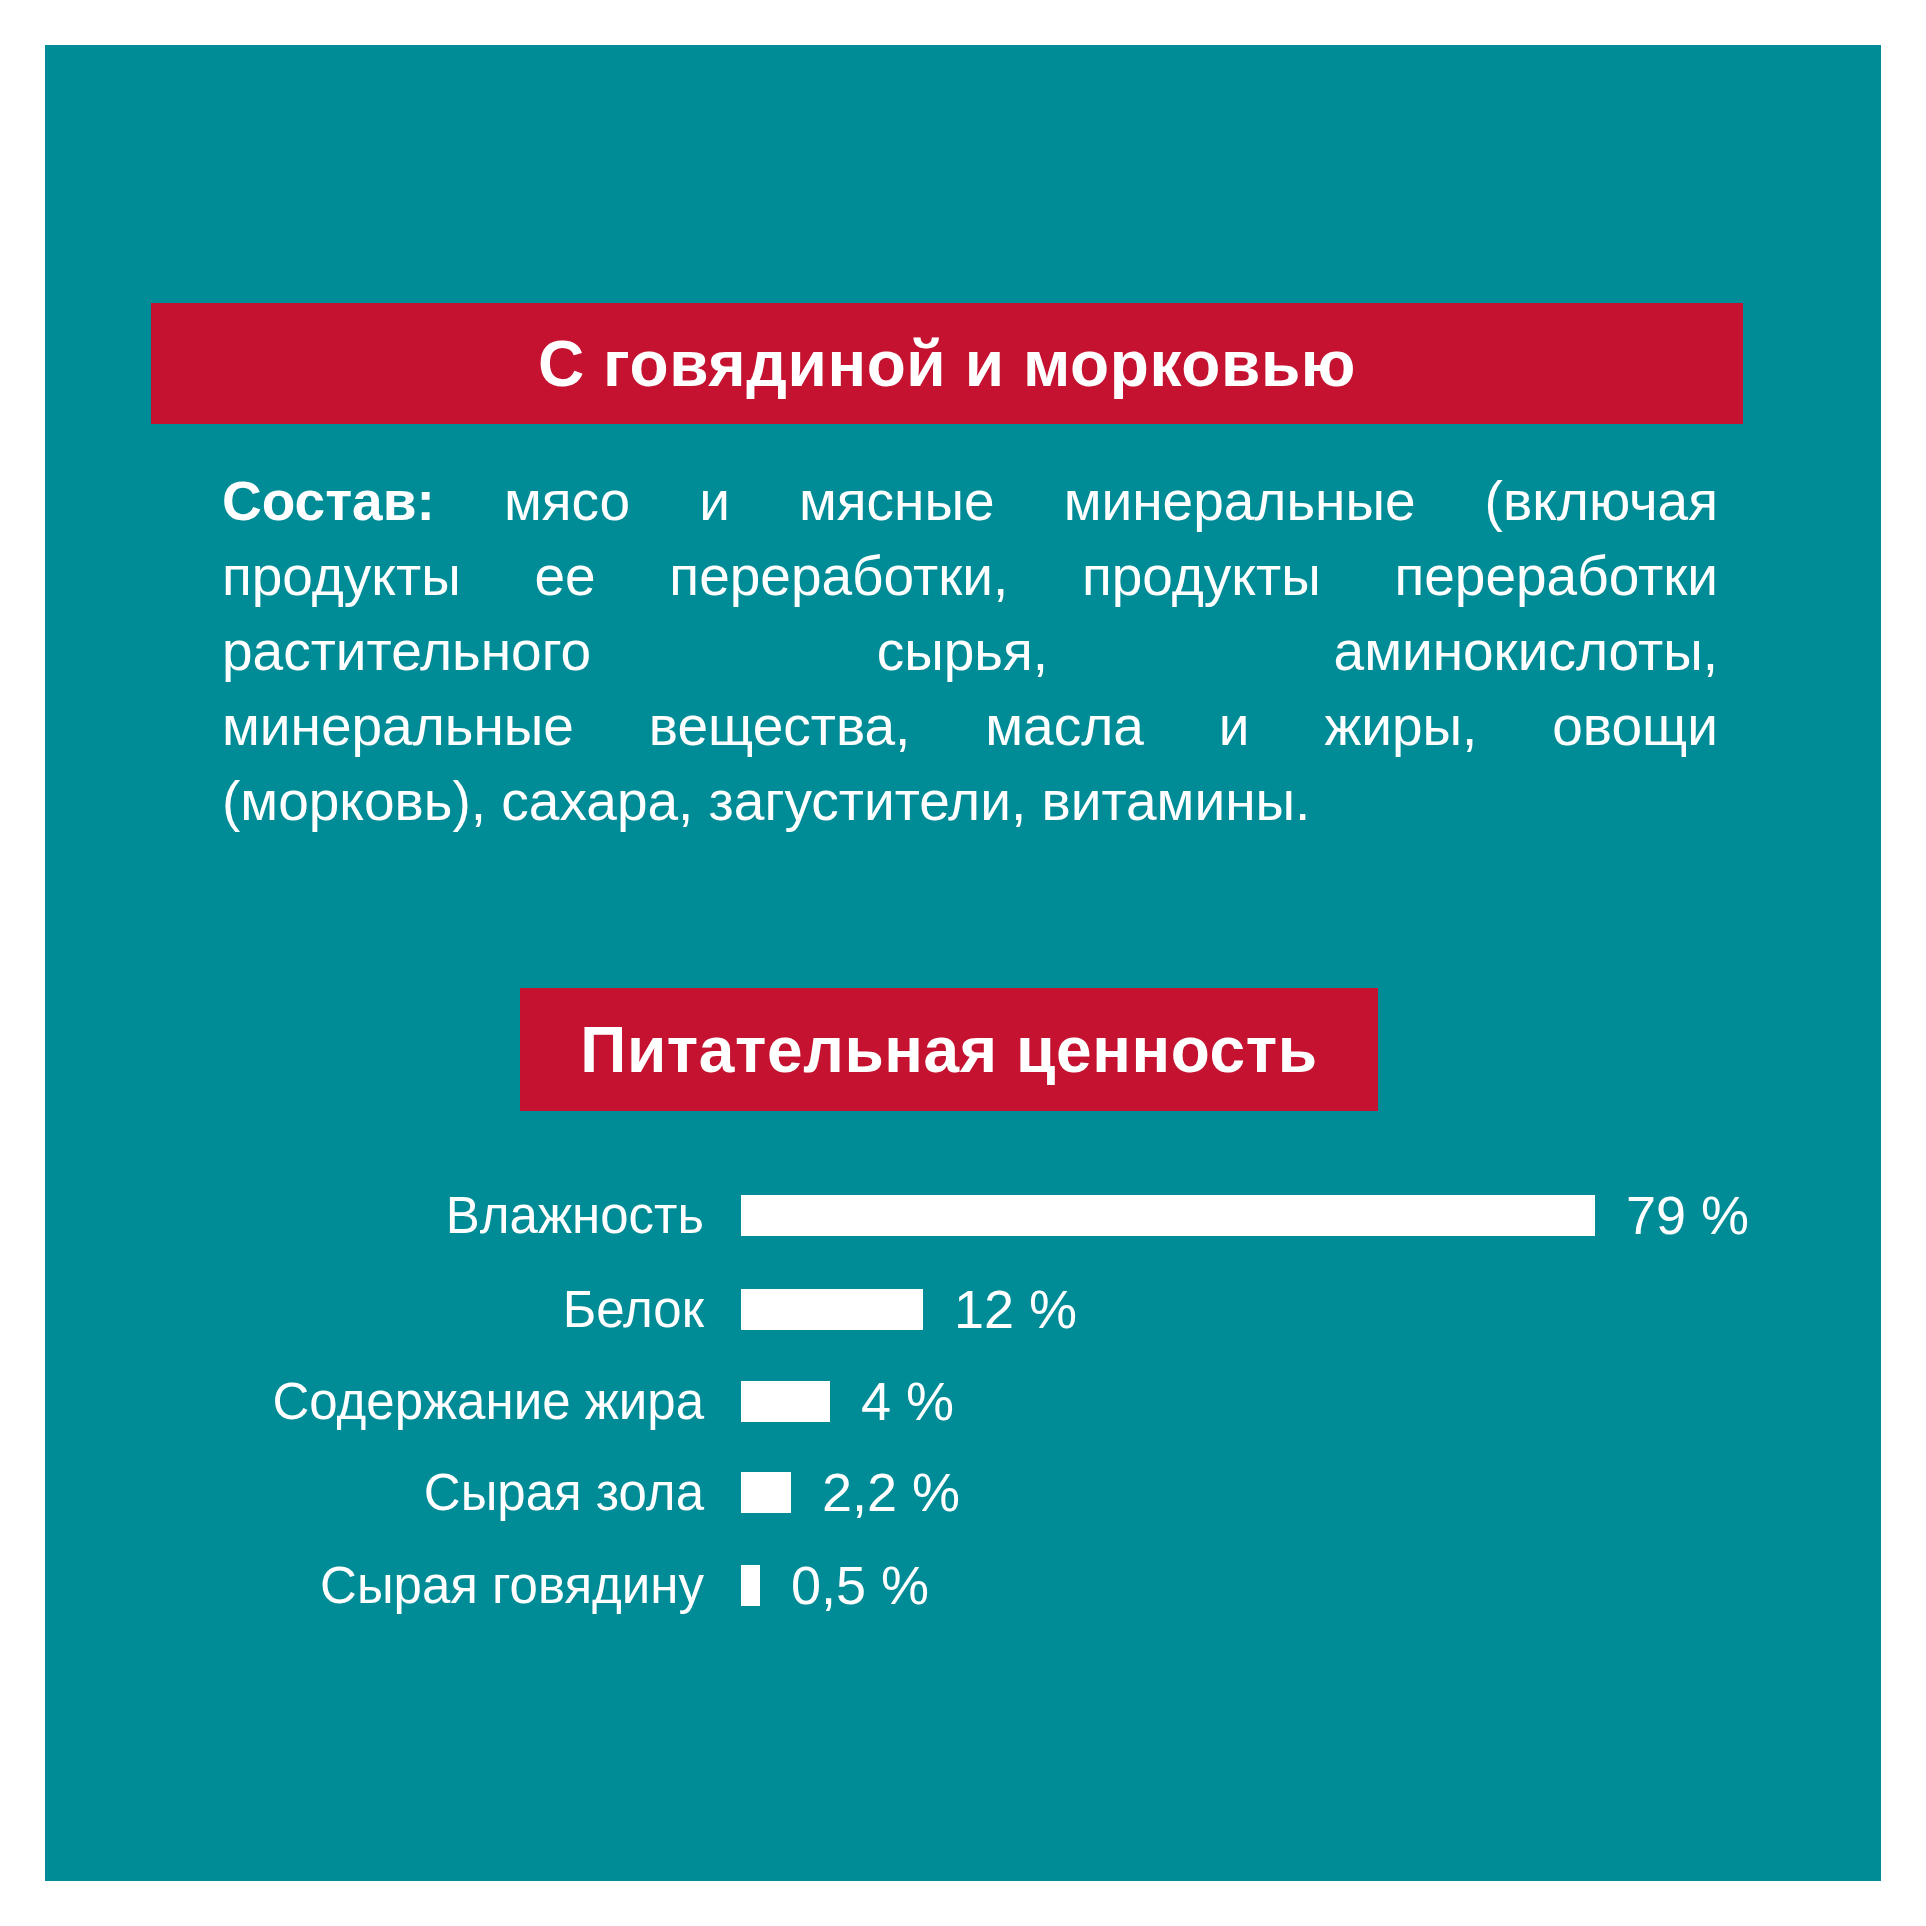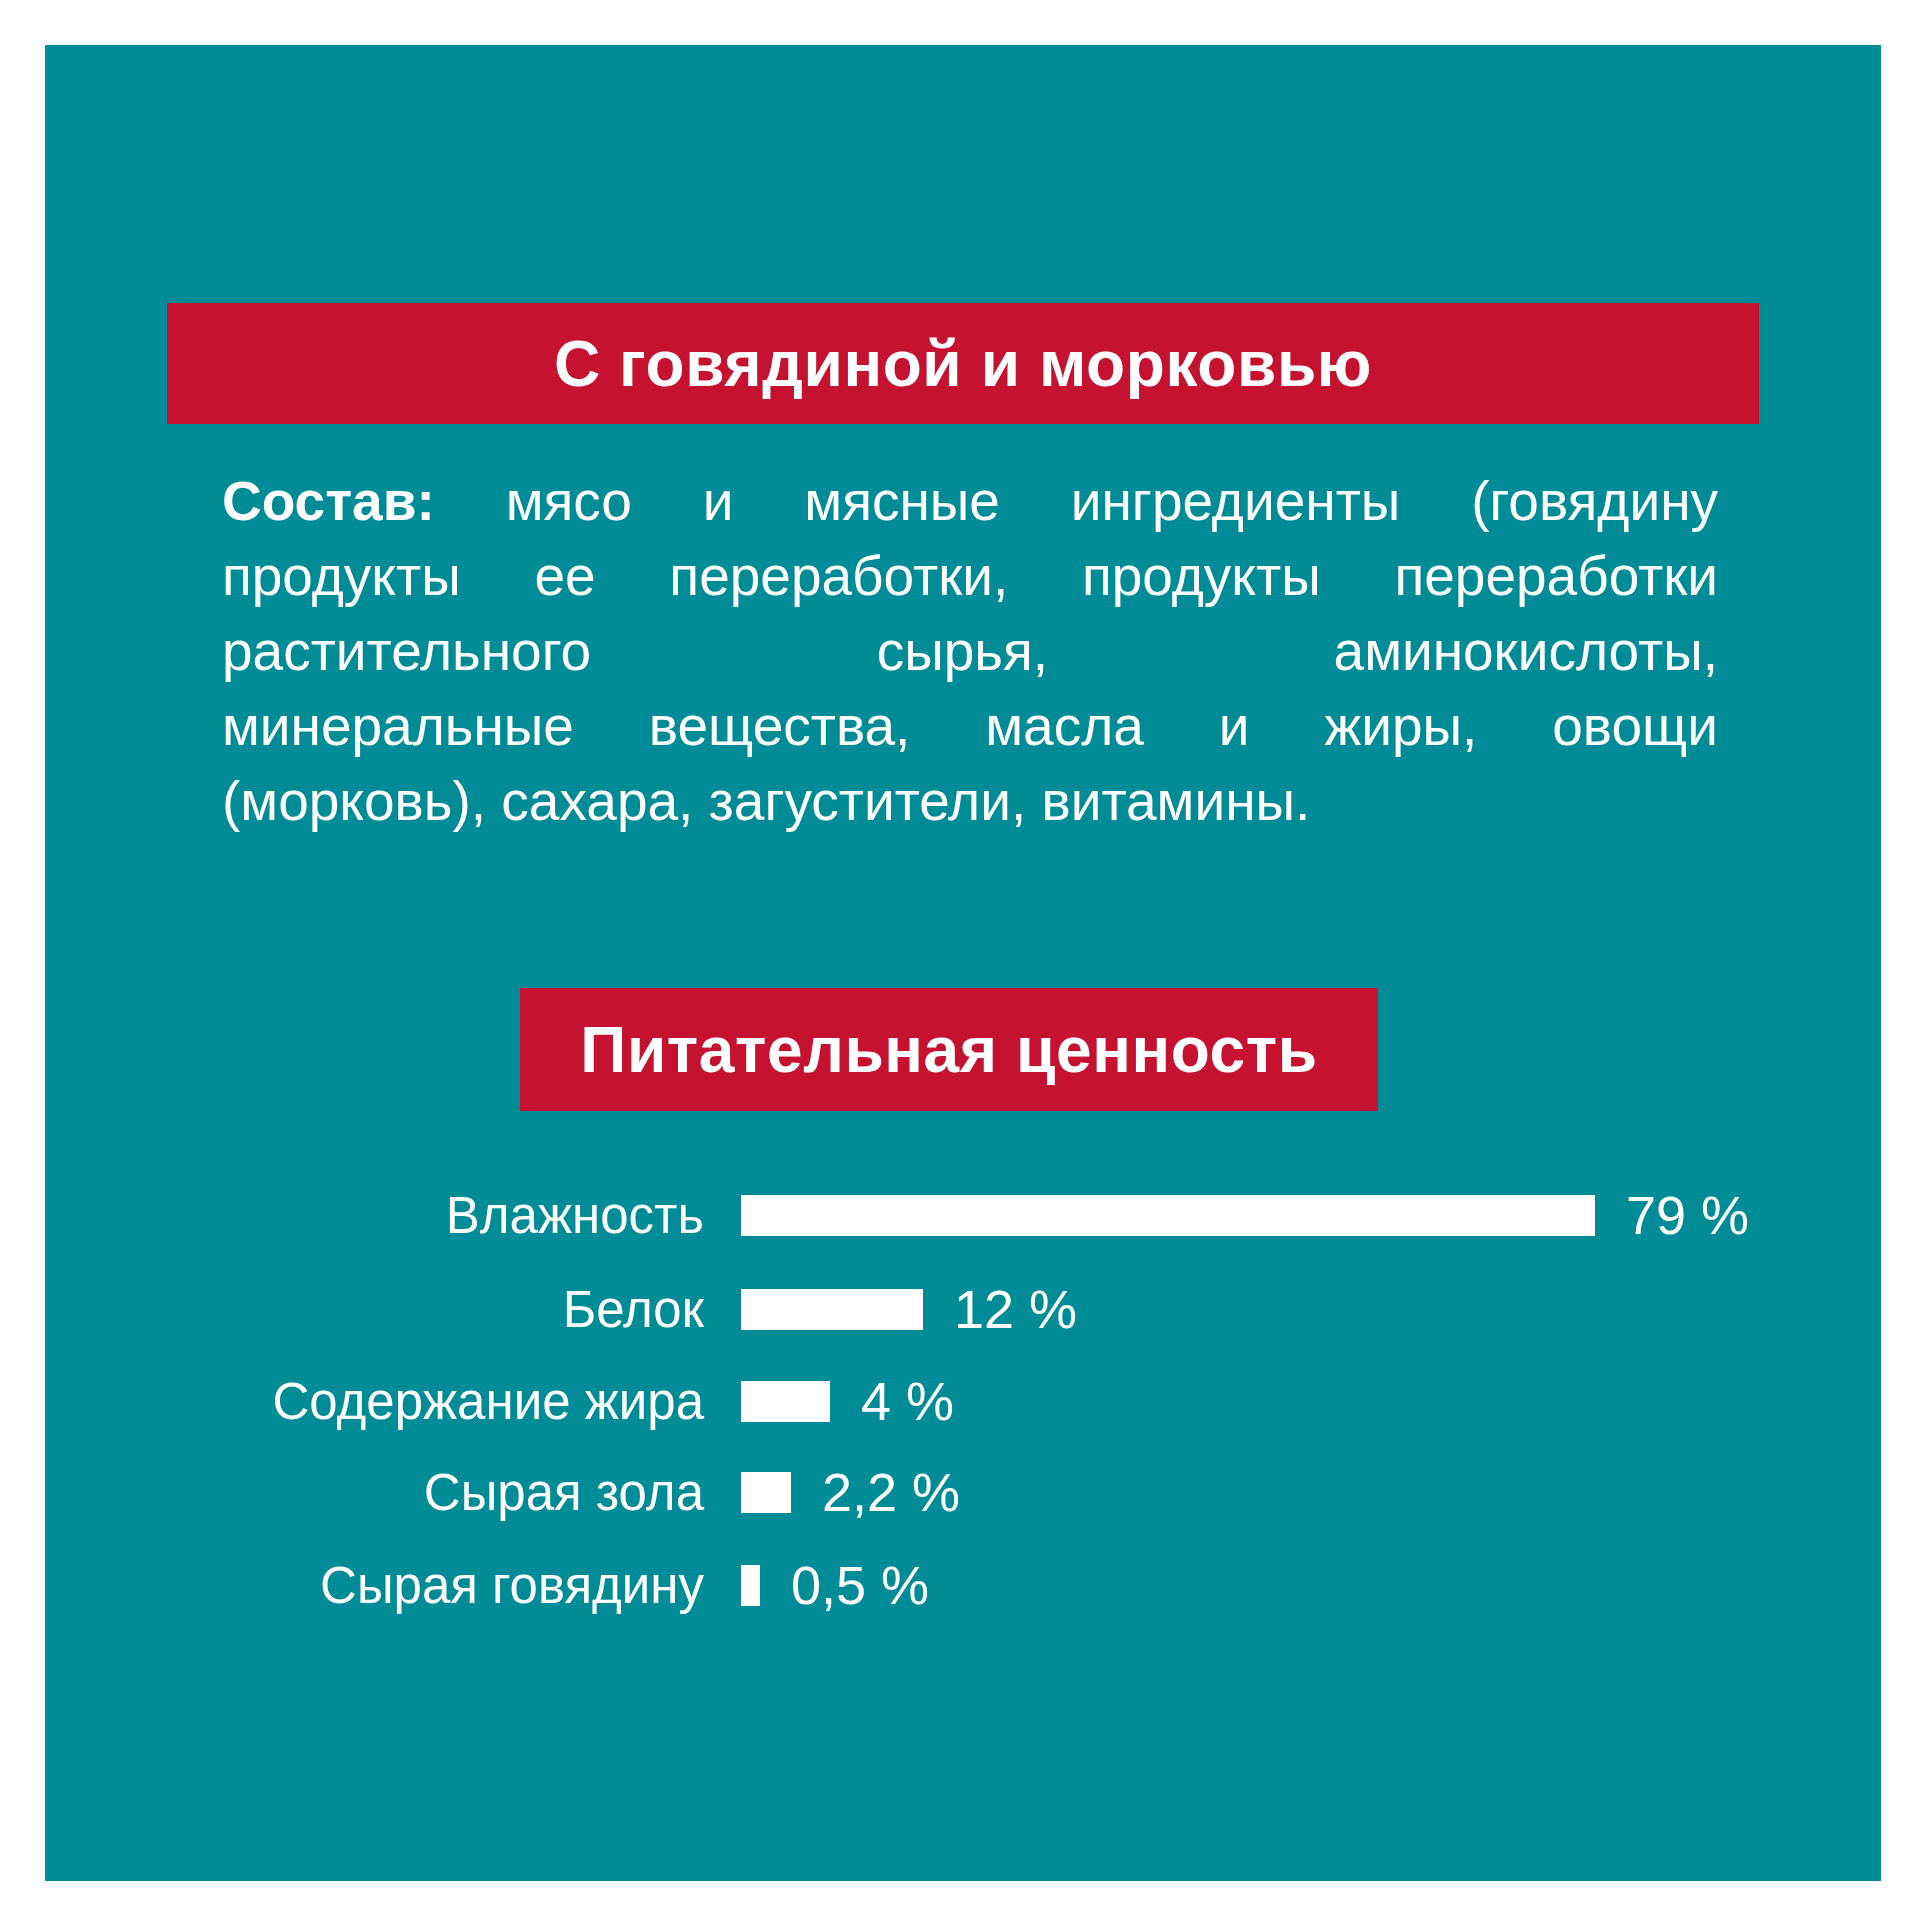--- a/index.html
+++ b/index.html
@@ -20,21 +20,21 @@
     position:absolute;
     background:#C51230;
     display:flex;align-items:center;justify-content:center;
     color:#ffffff;
     font-weight:bold;
     font-size:64px;
     letter-spacing:0.6px;
     white-space:nowrap;
   }
   .banner.main{
-    left:122px;top:258px;width:1592px;height:121px;
+    left:106px;top:258px;width:1592px;height:121px;
   }
   .banner.nutrition{
     left:475px;top:943px;width:858px;height:123px;
   }
   .composition{
     position:absolute;
     left:177px;top:419px;
     width:1496px;
     color:#ffffff;
     font-size:55px;
@@ -90,21 +90,21 @@
 </head>
 <body>
 
 <div class="panel">
 
   <div class="banner main">
     <span>С говядиной и морковью</span>
   </div>
 
   <div class="composition">
-    <div class="line"><span class="bold">Состав:</span><span> мясо и мясные ингредиенты (говядину</span></div>
+    <div class="line"><span class="bold">Состав:</span><span> мясо и мясные минеральные (включая</span></div>
     <div class="line">продукты ее переработки, продукты переработки</div>
     <div class="line">растительного сырья, аминокислоты,</div>
     <div class="line">минеральные вещества, масла и жиры, овощи</div>
     <div class="line last">(морковь), сахара, загустители, витамины.</div>
   </div>
 
   <div class="banner nutrition">
     <span>Питательная ценность</span>
   </div>
 

